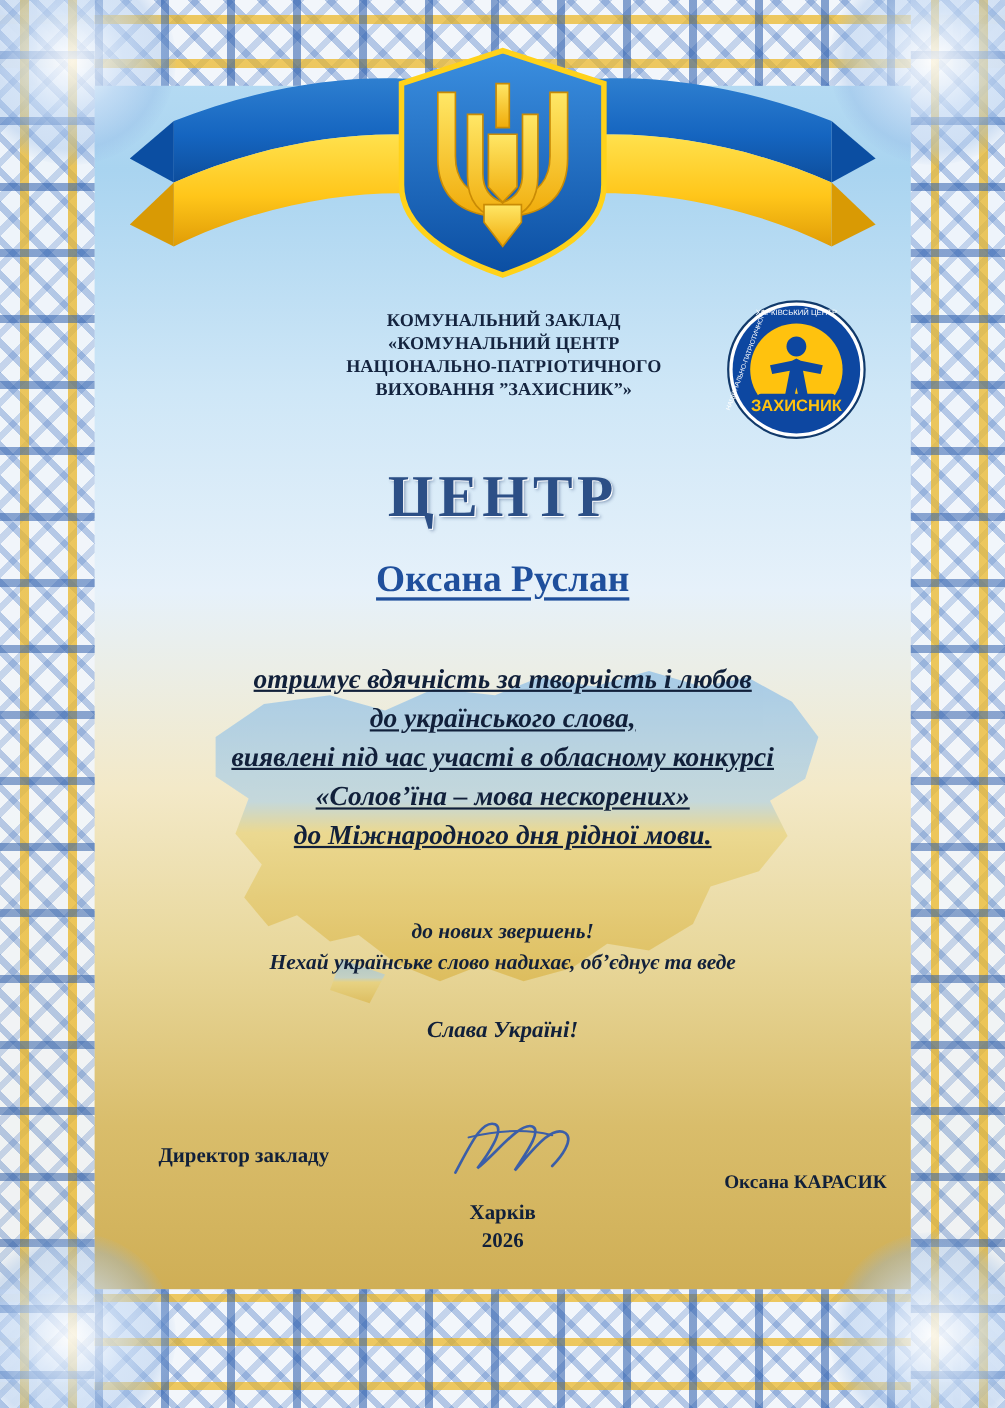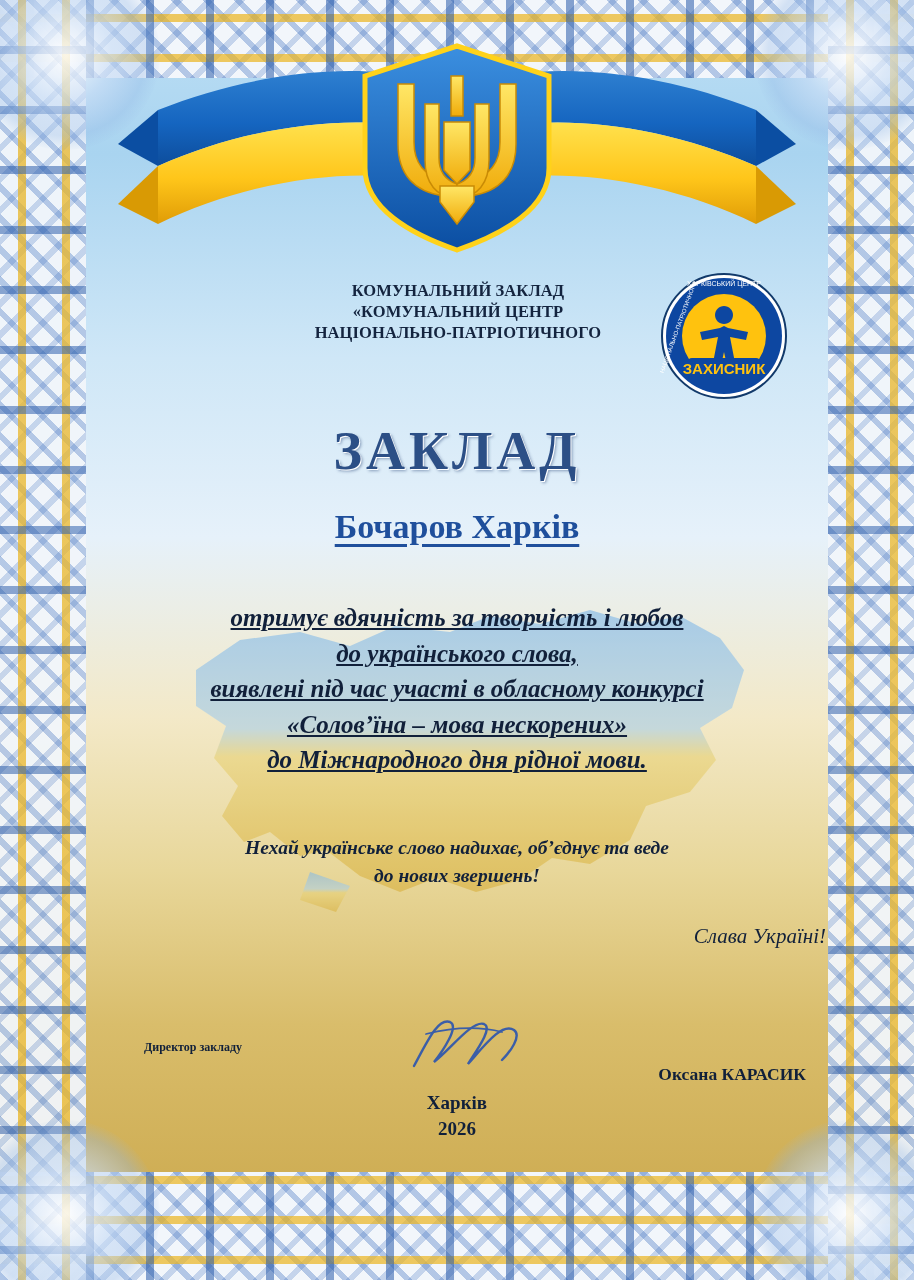--- a/index.html
+++ b/index.html
@@ -162,38 +162,37 @@
     font-weight: bold;
     font-style: italic;
     line-height: 1.45;
     color: #11203a;
   }
   .wish .ln { display: block; }
 
   .slogan {
     margin-top: 34px;
     font-size: 21px;
-    font-weight: normal;
+    font-weight: bold;
     font-style: italic;
     color: #11203a;
-    text-align: right;
   }
 
   .signature-row {
     position: absolute;
     left: 0;
     top: 1020px;
     width: 738px;
     height: 60px;
   }
   .sig-left {
     position: absolute;
     left: 56px;
     top: 20px;
-    font-size: 12px;
+    font-size: 19px;
     font-weight: bold;
     color: #11203a;
   }
   .sig-right {
     position: absolute;
     right: 20px;
     top: 20px;
     font-size: 17.5px;
     font-weight: bold;
     color: #11203a;
@@ -295,50 +294,51 @@
           <path d="M352,168 h34 v16 l-17,22 l-17,-22 z"></path>
         </g>
       </svg>
     </div>
 
     <div class="org-block">
       <div class="org-name">
         <div>КОМУНАЛЬНИЙ ЗАКЛАД</div>
         <div>«КОМУНАЛЬНИЙ ЦЕНТР</div>
         <div>НАЦІОНАЛЬНО-ПАТРІОТИЧНОГО</div>
+        <div>ВИХОВАННЯ ”ЗАХИСНИК”»</div>
       </div>
 
       <svg class="org-logo" viewBox="0 0 128 128">
         <circle cx="64" cy="64" r="62" fill="#ffffff" stroke="#123a6b" stroke-width="2"></circle>
         <circle cx="64" cy="64" r="58" fill="#0d47a1"></circle>
         <circle cx="64" cy="64" r="42" fill="#ffc20e"></circle>
         <path d="M64 34 c-5 0 -9 4 -9 9 c0 5 4 9 9 9 c5 0 9 -4 9 -9 c0 -5 -4 -9 -9 -9 z" fill="#0d47a1"></path>
         <path d="M40 60 L60 56 L64 54 L68 56 L88 60 L86 68 L70 65 L76 96 L68 98 L64 80 L60 98 L52 96 L58 65 L42 68 Z" fill="#0d47a1"></path>
         <rect x="28" y="86" width="72" height="22" rx="4" fill="#0d47a1"></rect>
         <text x="64" y="102" font-family="Liberation Sans, sans-serif" font-size="15" font-weight="bold" text-anchor="middle" fill="#ffc20e">ЗАХИСНИК</text>
         <text x="64" y="14" font-family="Liberation Sans, sans-serif" font-size="7" text-anchor="middle" fill="#ffffff">ХАРКІВСЬКИЙ ЦЕНТР</text>
         <text x="20" y="56" font-family="Liberation Sans, sans-serif" font-size="6" text-anchor="middle" fill="#ffffff" transform="rotate(-70 20 56)">НАЦІОНАЛЬНО-ПАТРІОТИЧНОГО</text>
       </svg>
     </div>
 
-    <div class="award-title">ЗАКЛАД</div>
-
-    <div class="recipient">Бочаров Харків</div>
+    <div class="award-title">ЦЕНТР</div>
+
+    <div class="recipient">Оксана Руслан</div>
 
     <div class="citation">
       <span class="ln">отримує вдячність за  творчість і любов</span>
       <span class="ln">до українського слова,</span>
       <span class="ln">виявлені під час участі в обласному конкурсі</span>
       <span class="ln">«Солов’їна – мова нескорених»</span>
       <span class="ln">до Міжнародного дня рідної мови.</span>
     </div>
 
     <div class="wish">
+      <span class="ln">до нових звершень!</span>
       <span class="ln">Нехай українське слово надихає, об’єднує та веде</span>
-      <span class="ln">до нових звершень!</span>
     </div>
 
     <div class="slogan">Слава Україні!</div>
 
     <div class="signature-row">
       <div class="sig-left">Директор закладу</div>
       <svg class="sig-mark" viewBox="0 0 140 70">
         <path d="M16,56 C30,30 40,8 52,12 C62,16 44,42 36,52 C52,40 74,10 86,14 C96,18 76,44 70,54 C86,36 104,12 116,20 C124,26 112,42 104,50" fill="none" stroke="#3b5ea8" stroke-width="2.4" stroke-linecap="round"></path>
         <path d="M28,24 C52,18 80,16 104,22" fill="none" stroke="#3b5ea8" stroke-width="1.8" stroke-linecap="round"></path>
       </svg>

